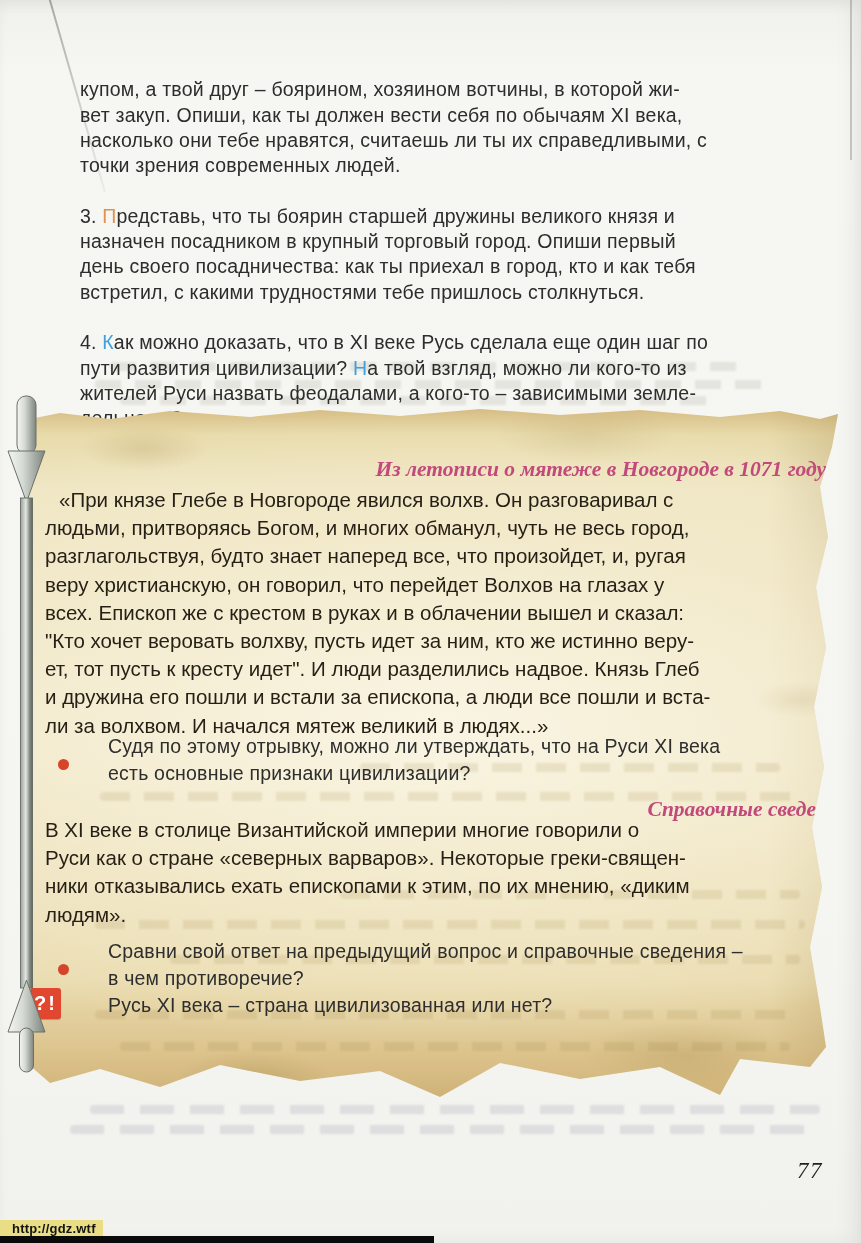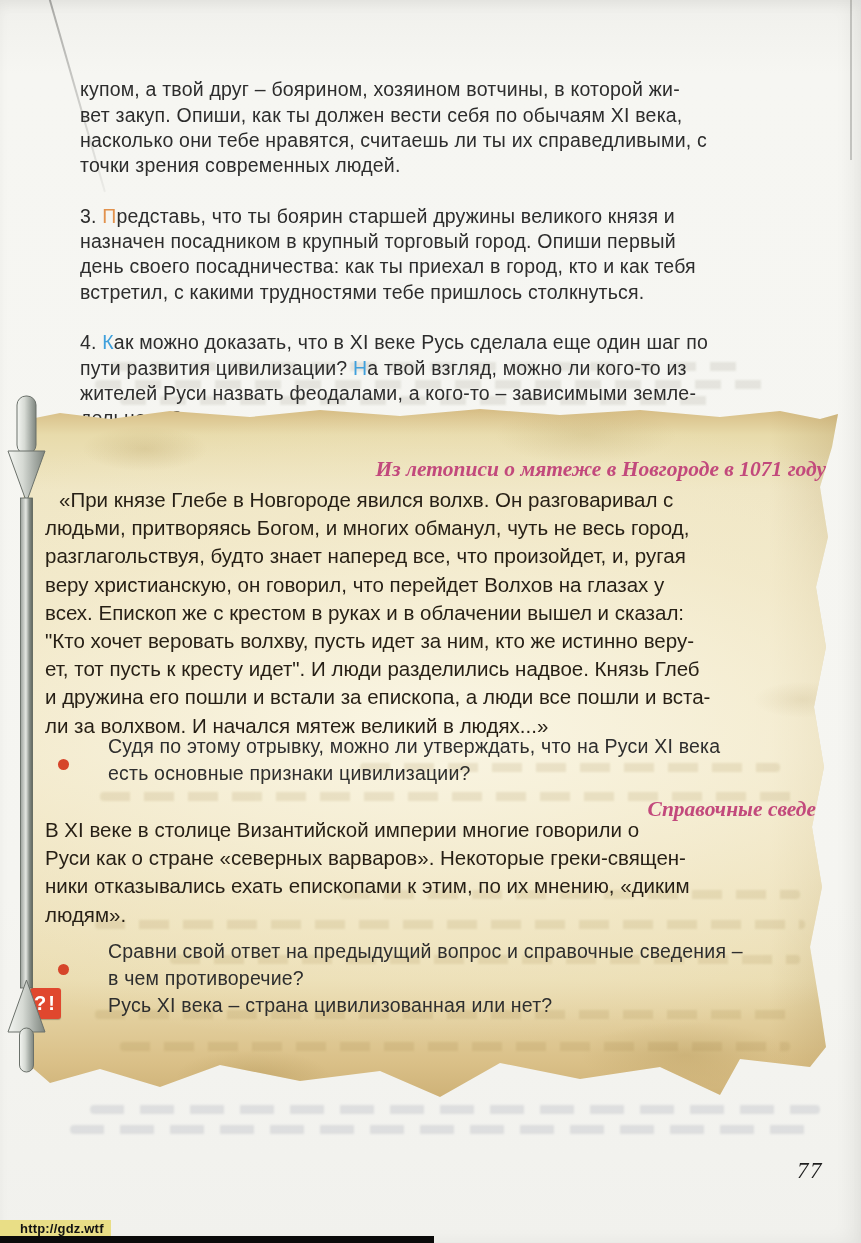--- a/index.html
+++ b/index.html
@@ -85,21 +85,21 @@
 
   
   .page-number{
     position:absolute;left:755px;top:1158px;z-index:3;
     font-family:Liberation Serif, serif;font-style:italic;
     font-size:23px;color:#1f1f1f;letter-spacing:1.5px;margin-left:42px;
   }
   .url-badge{
     position:absolute;left:0;top:1220px;z-index:7;
     background:#e9de86;color:#121212;font-size:13px;font-weight:700;
-    padding:1px 7px 2px 20px;letter-spacing:0.2px;
+    padding:1px 7px 2px 12px;letter-spacing:0.2px;
   }
   .black-strip{position:absolute;left:0;top:1236px;width:434px;height:7px;background:#0a0a0a;z-index:7;}
 </style>
 </head>
 <body>
 
 <div class="page-shadow"></div>
 <div class="crease"></div>
 <div class="right-edge-line"></div>
 

